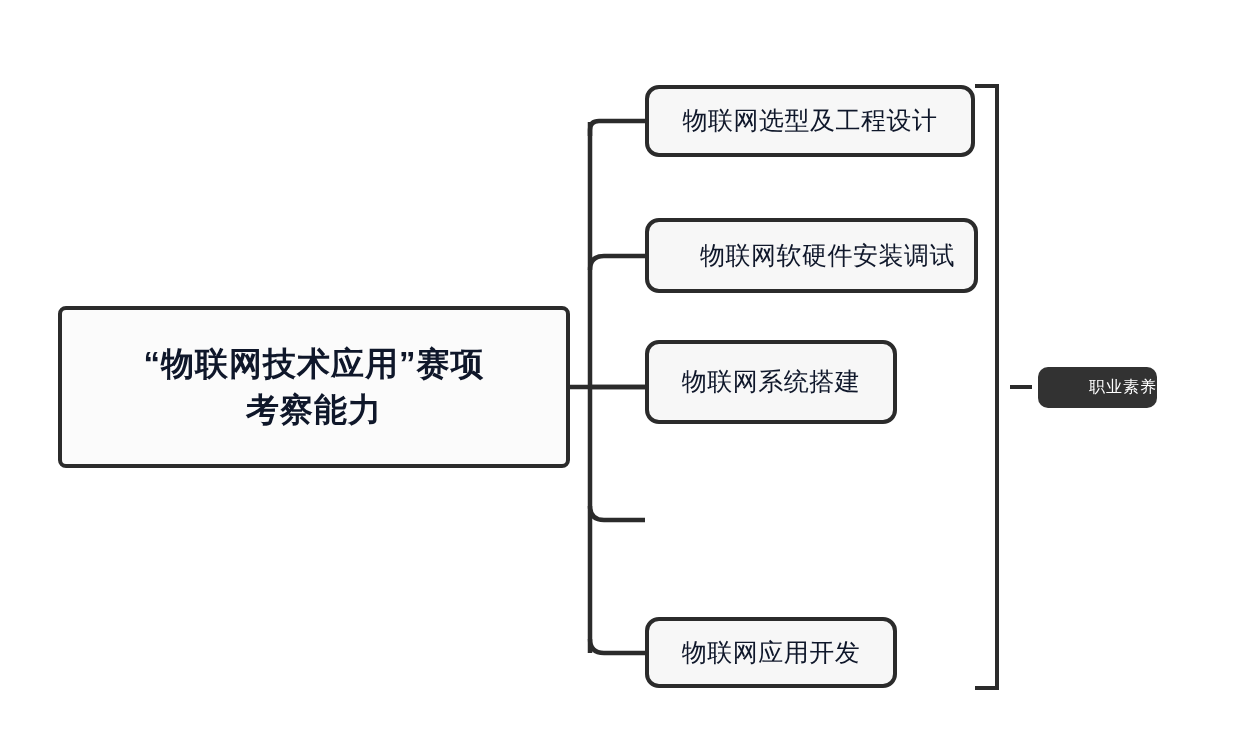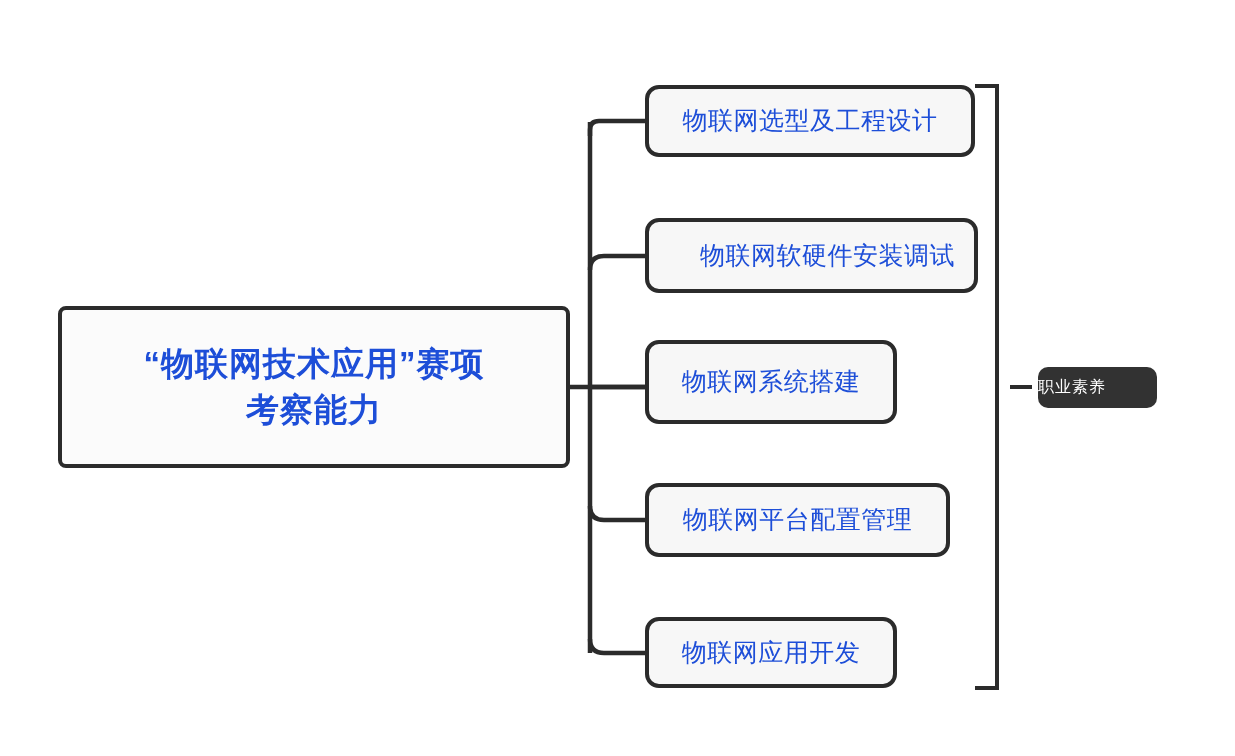--- a/index.html
+++ b/index.html
@@ -27,21 +27,21 @@
   }
   .node {
     position: absolute;
     box-sizing: border-box;
     background: #f7f7f7;
     border: 4px solid #2b2b2b;
     border-radius: 14px;
     display: flex;
     align-items: center;
     justify-content: center;
-    color: #1d4ed8;
+    color: #0f172a;
   }
   .node-label {
     font-size: 25px;
     line-height: 1.25;
     letter-spacing: 0.5px;
     white-space: nowrap;
   }
   #root-node {
     left: 58px;
     top: 306px;
@@ -69,21 +69,21 @@
     position: absolute;
     left: 1038px;
     top: 367px;
     width: 119px;
     height: 41px;
     box-sizing: border-box;
     background: #323232;
     border-radius: 10px;
     display: flex;
     align-items: center;
-    justify-content: flex-start;
+    justify-content: flex-end;
     color: #ffffff;
   }
   #badge-node .badge-label {
     font-size: 16px;
     letter-spacing: 1px;
     white-space: nowrap;
   }
 </style>
 </head>
 <body>
@@ -125,23 +125,20 @@
   </div>
 
   <div class="node" id="child-1">
     <span class="node-label">物联网软硬件安装调试</span>
   </div>
 
   <div class="node" id="child-2">
     <span class="node-label">物联网系统搭建</span>
   </div>
 
-  <div class="node" id="child-3">
-    <span class="node-label">物联网平台配置管理</span>
-  </div>
 
   <div class="node" id="child-4">
     <span class="node-label">物联网应用开发</span>
   </div>
 
   <div id="badge-node">
     <span class="badge-label">职业素养</span>
   </div>
 
 </div>

